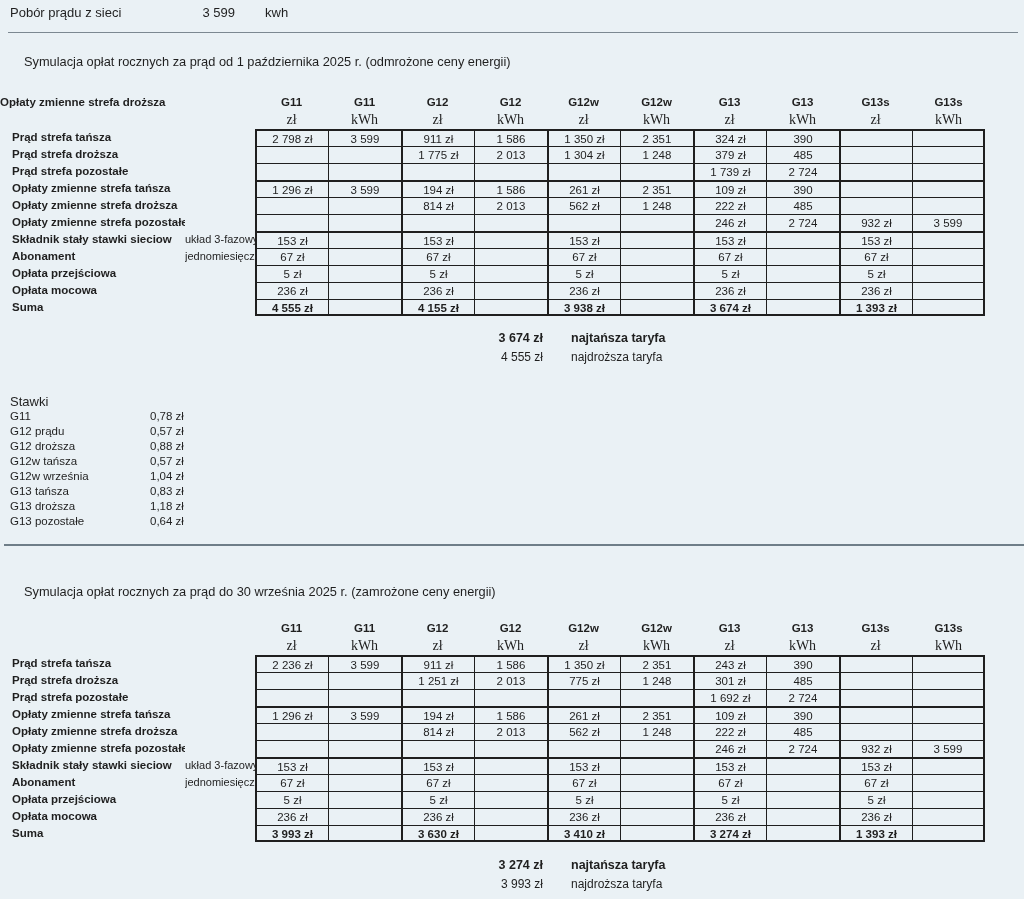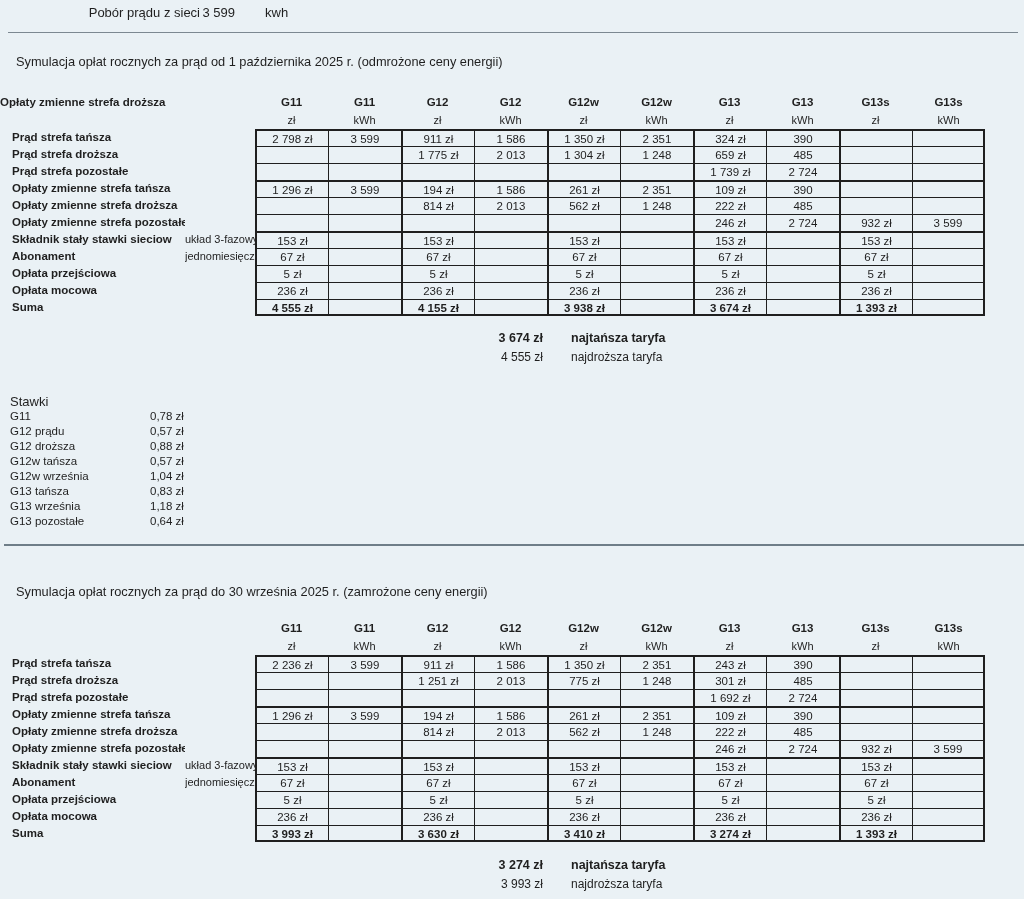--- a/index.html
+++ b/index.html
@@ -8,46 +8,46 @@
     background:#eaf1f5;
     font-family:"Liberation Sans", sans-serif;
     color:#1f1f1f;
     position:relative;
     overflow:hidden;
   }
   .abs { position:absolute; }
 
   
   .topbar { left:10px; top:5px; display:flex; font-size:13px; }
-  .tb-label { width:190px;text-align:right; }
+  .tb-label { width:190px; }
   .tb-value { width:35px; text-align:right; }
   .tb-unit  { margin-left:30px; }
 
   
   .hr1 { left:8px; right:6px; top:32px; border-top:1px solid #7c8891; height:0; }
   .hr2 { left:4px; right:0px; top:544px; border-top:2px solid #6f7e88; height:0; }
 
   
-  .title { left:16px; font-size:12.8px; white-space:nowrap;text-align:right; }
+  .title { left:24px; font-size:12.8px; white-space:nowrap;text-align:right; }
   #title-0 { top:54px; }
   #title-1 { top:584px; }
 
   
   .tbl {
     left:0;
     display:grid;
     grid-template-columns:185px 70px repeat(10, 73px);
     grid-template-rows:17px 18px repeat(11, 17px);
   }
   #table-0 { top:94px; }
   #table-1 { top:620px; }
 
   .hcell { font-size:11.5px; line-height:17px; text-align:center; font-weight:700; white-space:nowrap; }
   .hcorner { text-align:left; overflow:hidden; }
-  .ucell { font-size:11px; line-height:18px; text-align:center; font-weight:400; }
+  .ucell { font-size:14px; line-height:18px; text-align:center; font-weight:400;font-family:Liberation Serif, serif; }
 
   .c { font-size:11.5px; line-height:16px; height:17px; box-sizing:border-box; white-space:nowrap; }
   .rlabel { font-weight:700; overflow:hidden;padding-left:12px; }
   .rsub { font-size:11px; overflow:hidden; }
   .v {
     text-align:center;
     border-left:1px solid #1f1f1f;
     border-top:1px solid #1f1f1f;
   }
   .v.pair   { border-left-width:2px; }
@@ -123,21 +123,21 @@
     <div class="c v pair ttop"></div>
     <div class="c v lastcol ttop"></div>
     <div class="c rlabel">Prąd strefa droższa</div>
     <div class="c rsub"></div>
     <div class="c v pair"></div>
     <div class="c v"></div>
     <div class="c v pair">1 775 zł</div>
     <div class="c v">2 013</div>
     <div class="c v pair">1 304 zł</div>
     <div class="c v">1 248</div>
-    <div class="c v pair">659 zł</div>
+    <div class="c v pair">379 zł</div>
     <div class="c v">485</div>
     <div class="c v pair"></div>
     <div class="c v lastcol"></div>
     <div class="c rlabel">Prąd strefa pozostałe</div>
     <div class="c rsub"></div>
     <div class="c v pair"></div>
     <div class="c v"></div>
     <div class="c v pair"></div>
     <div class="c v"></div>
     <div class="c v pair"></div>
@@ -275,21 +275,21 @@
       </div>
       <div class="strow">
         <div class="stlabel">G12w września</div>
         <div class="stvalue">1,04 zł</div>
       </div>
       <div class="strow">
         <div class="stlabel">G13 tańsza</div>
         <div class="stvalue">0,83 zł</div>
       </div>
       <div class="strow">
-        <div class="stlabel">G13 września</div>
+        <div class="stlabel">G13 droższa</div>
         <div class="stvalue">1,18 zł</div>
       </div>
       <div class="strow">
         <div class="stlabel">G13 pozostałe</div>
         <div class="stvalue">0,64 zł</div>
       </div>
     </div>
 </div>
 
 <div class="abs hr2"></div>

